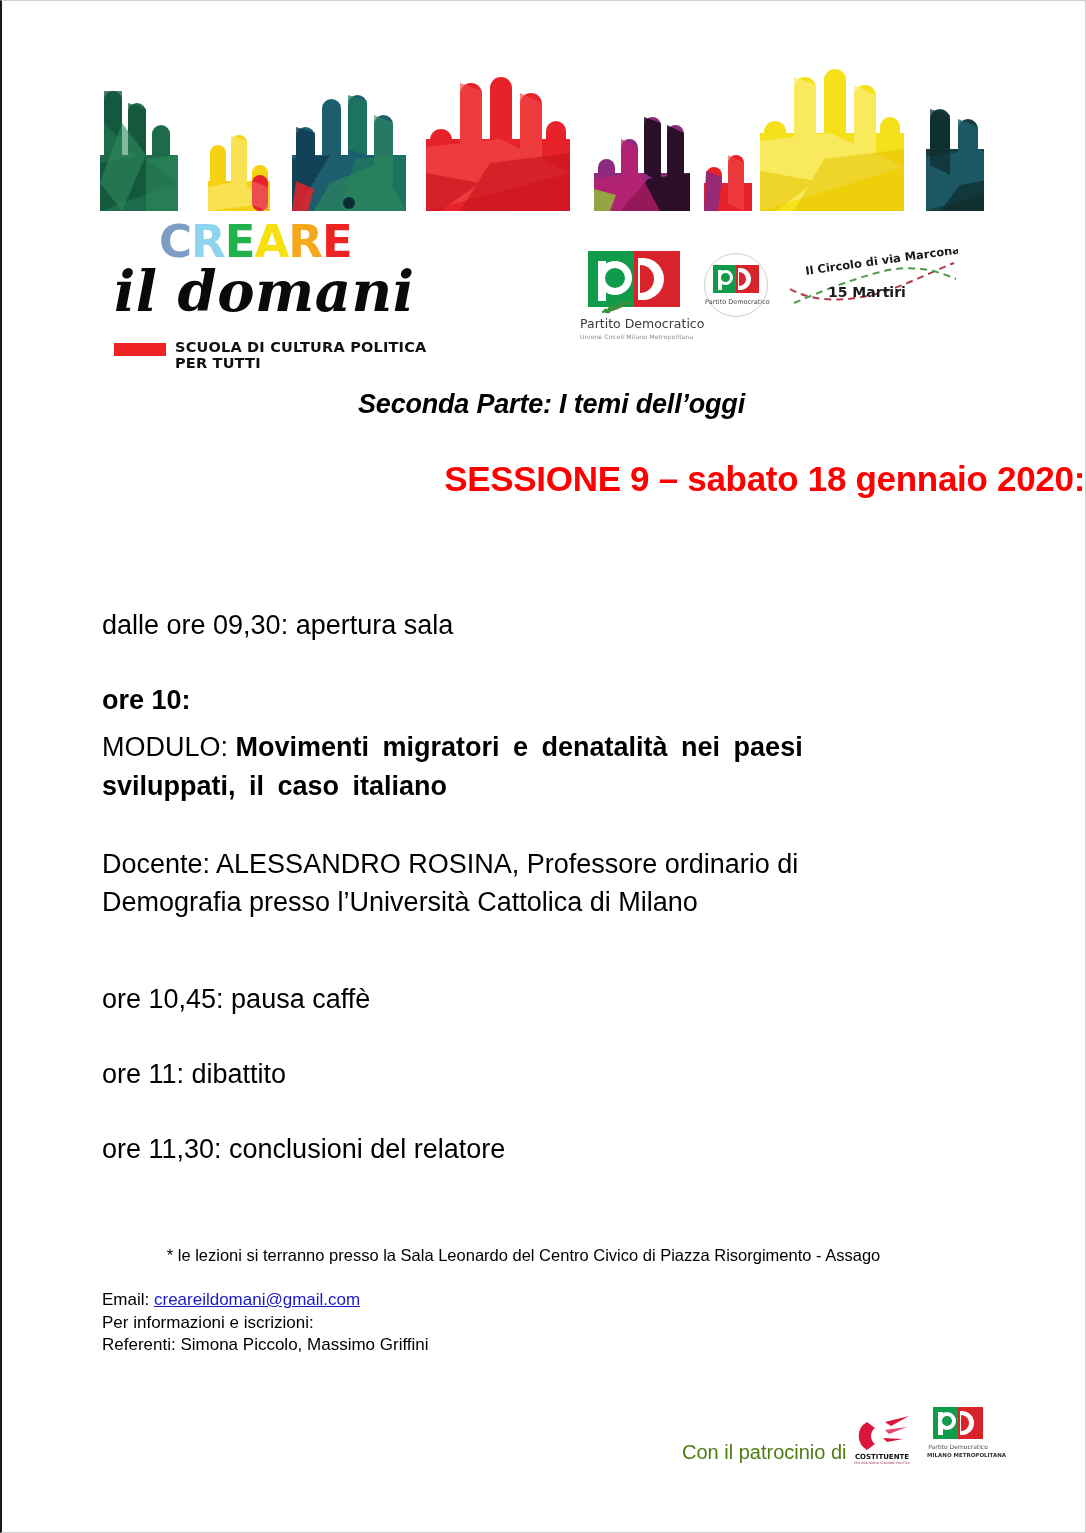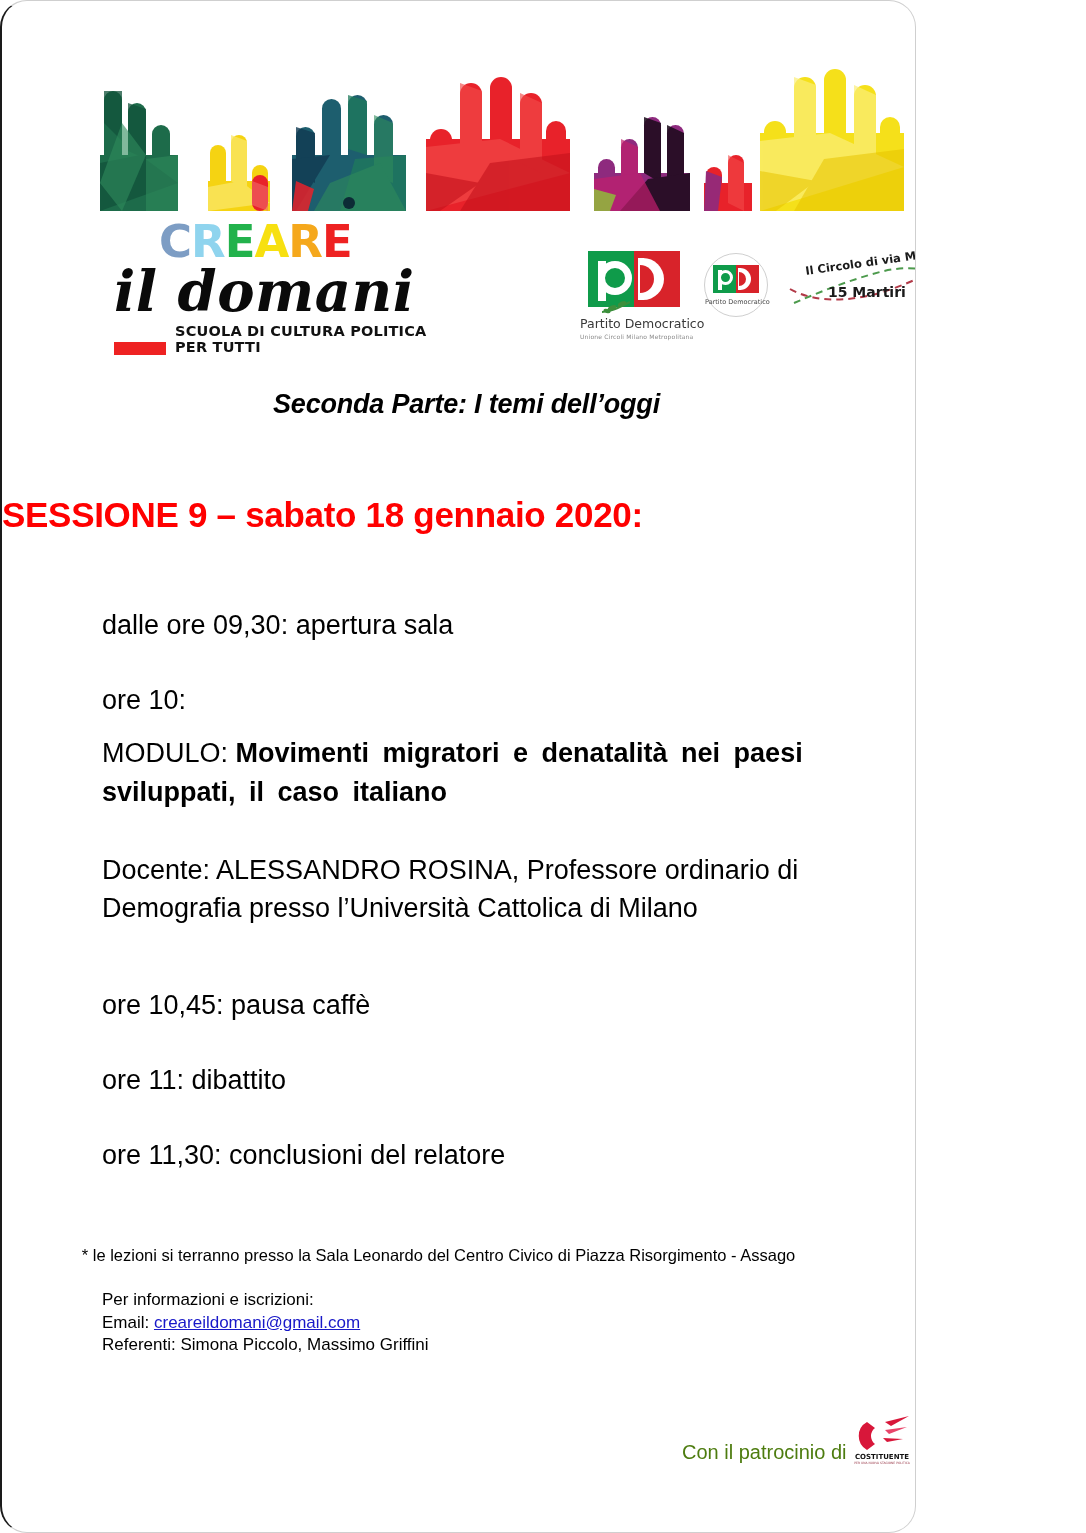--- a/index.html
+++ b/index.html
@@ -5,30 +5,29 @@
   html, body {
     margin: 0;
     padding: 0;
     background: #ffffff;
   }
   body {
     font-family: "Liberation Sans", sans-serif;
   }
   .page {
     position: relative;
-    width: 916px;
+    width: 1086px;
     height: 1533px;
     background: #ffffff;
     box-sizing: border-box;
     border-left: 2px solid #1a1a1a;
     border-top: 1px solid #cfcfcf;
     border-right: 1px solid #cfcfcf;
     border-bottom: 1px solid #cfcfcf;
     overflow: hidden;
-    border-radius: 27px;
   }
 
   
   .hands-banner {
     position: absolute;
     left: 98px;
     top: 62px;
     width: 884px;
     height: 153px;
   }
@@ -56,22 +55,22 @@
     font-weight: bold;
     font-style: italic;
     font-size: 56px;
     line-height: 56px;
     color: #0a0a0a;
     margin-top: -2px;
     letter-spacing: 0.5px;
   }
   .scuola-row {
     display: flex;
-    align-items: flex-end;
-    margin-top: 4px;
+    align-items: flex-start;
+    margin-top: 20px;
   }
   .red-bar {
     width: 52px;
     height: 13px;
     background: #ee2222;
     margin-top: 4px;
     margin-right: 9px;
     flex: none;
   }
   .scuola-text {
@@ -214,41 +213,40 @@
     font-weight: bold;
     font-style: italic;
     font-size: 27px;
     color: #000;
     letter-spacing: -0.2px;
   }
   .session-title {
     position: absolute;
     left: 0; right: 0;
     top: 458px;
-    text-align: left;
+    text-align: right;
     font-family: "Liberation Sans", sans-serif;
     font-weight: bold;
     font-size: 35px;
     color: #ff0000;
     letter-spacing: -0.3px;
-    margin-top: 36px;
   }
 
   
   .body-block {
     position: absolute;
     left: 100px;
     top: 607px;
     width: 870px;
     font-family: "Liberation Sans", sans-serif;
     font-size: 27px;
     color: #000;
   }
   .para { margin: 0 0 40px 0; line-height: 1.30; }
-  .para.tight { margin-bottom: 16px; }
+  .para.tight { margin-bottom: 10px; font-weight: bold; }
   .module-line {
     margin: 0 0 40px 0;
     line-height: 1.42;
     width: 755px;
   }
   .module-line .mod-label { font-weight: normal; }
   .module-line .mod-title {
     font-weight: bold;
     word-spacing: 6px;
   }
@@ -563,22 +561,22 @@
     <p class="docente">Docente: ALESSANDRO ROSINA, Professore ordinario di Demografia presso l’Università Cattolica di Milano</p>
 
     <p class="para">ore 10,45: pausa caffè</p>
     <p class="para">ore 11: dibattito</p>
     <p class="para">ore 11,30: conclusioni del relatore</p>
   </div>
 
   <div class="footnote">* le lezioni si terranno presso la Sala Leonardo del Centro Civico di Piazza Risorgimento - Assago</div>
 
   <div class="contact">
+    <div><span>Email: </span><a href="#">creareildomani@gmail.com</a></div>
     <div>Per informazioni e iscrizioni:</div>
-    <div><span>Email: </span><a href="#">creareildomani@gmail.com</a></div>
     <div>Referenti: Simona Piccolo, Massimo Griffini</div>
   </div>
 
   <div class="patronage">Con il patrocinio di</div>
 
   <div class="costituente-logo">
     <svg viewBox="0 0 62 58" aria-hidden="true">
       <path d="M30,10 A15,15 0 1 0 30,42 A15,15 0 0 1 30,10 Z" fill="#d8173a"></path>
       <path d="M16,14 A16,16 0 0 0 16,42 L24,36 A10,10 0 0 1 24,20 Z" fill="#d8173a"></path>
       <path d="M34,14 L58,8 L40,18 Z" fill="#d8173a"></path>

